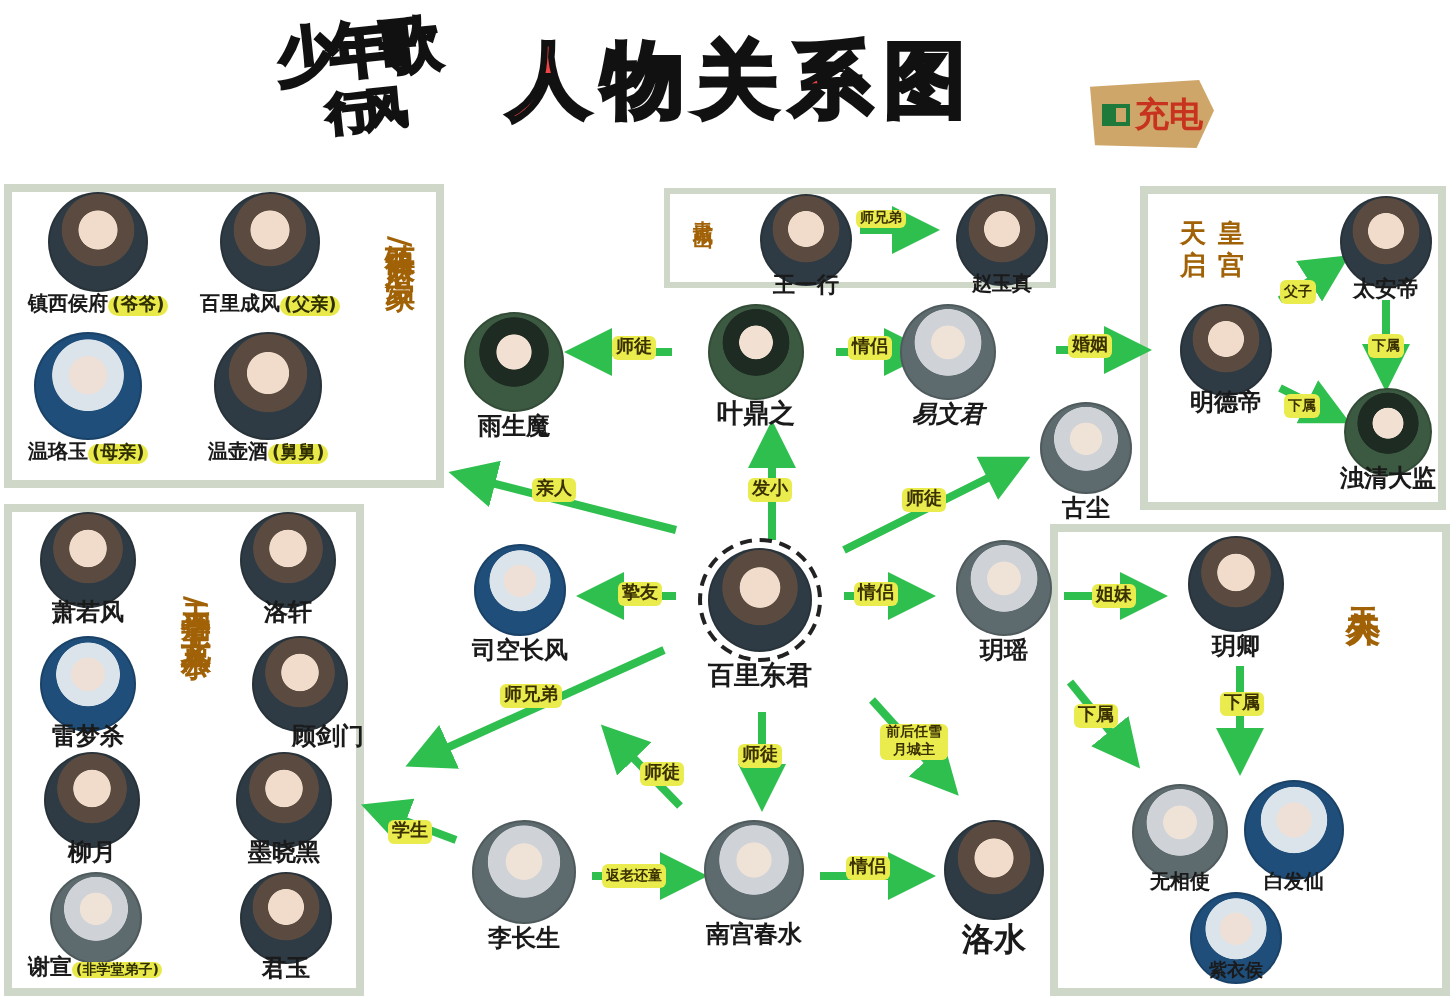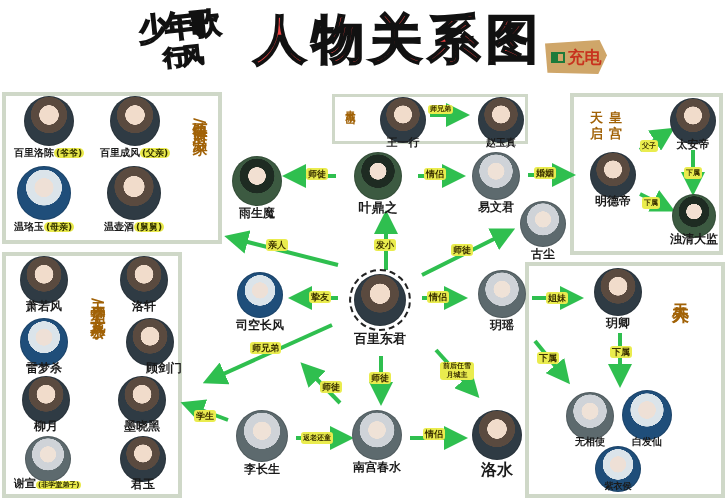--- a/index.html
+++ b/index.html
@@ -1,20 +1,20 @@
 <!DOCTYPE html>
 <html><head>
 <meta charset="utf-8">
 <style>
   html,body{margin:0;padding:0;}
   body{width:726px;height:500px;position:relative;overflow:hidden;background:#ffffff;font-family:"DejaVu Sans","Liberation Sans",sans-serif;}
   .title-wrap{position:absolute;left:140px;top:4px;height:72px;display:flex;align-items:center;gap:14px;}
   .logo{font-family:"DejaVu Serif",serif;font-weight:bold;font-size:30px;line-height:30px;color:#fff;-webkit-text-stroke:1.6px #111;transform:rotate(-6deg);letter-spacing:-4px;width:100px;}
   .logo .l2{display:block;font-size:22px;margin-left:22px;}
-  .maintitle{font-family:"DejaVu Serif",serif;font-weight:bold;font-size:52px;color:#ef4444;-webkit-text-stroke:2px #111;letter-spacing:6px;}
+  .maintitle{font-family:"DejaVu Serif",serif;font-weight:bold;font-size:41px;color:#ef4444;-webkit-text-stroke:2px #111;letter-spacing:6px;}
   .badge{position:absolute;left:545px;top:40px;width:62px;height:34px;background:#cfa669;clip-path:polygon(0 10%,88% 0,100% 45%,86% 100%,4% 96%);display:flex;align-items:center;justify-content:center;gap:3px;}
   .badge .bat{width:14px;height:11px;border:2px solid #1d7a3a;position:relative;box-sizing:border-box;}
   .badge .bat::before{content:"";position:absolute;left:0;top:0;bottom:0;width:55%;background:#1d7a3a;}
   .badge .btxt{font-weight:bold;font-size:17px;color:#c8331f;font-family:"DejaVu Serif",serif;}
   .box{position:absolute;border:4px solid #cfd8c8;background:#fff;box-sizing:border-box;}
   .box-label{position:absolute;color:#a16207;font-weight:bold;font-family:"DejaVu Serif",serif;writing-mode:vertical-rl;letter-spacing:2px;}
   .node{position:absolute;display:flex;flex-direction:column;align-items:center;}
   .av{border-radius:50%;background:radial-gradient(circle at 50% 38%,#f1dccb 0 24%,#5a4a3f 25% 45%,#2f3b44 46%);box-shadow:inset 0 0 0 1px rgba(0,0,0,.15);}
   .av.blue{background:radial-gradient(circle at 50% 40%,#eee0d6 0 22%,#dbe4ea 23% 42%,#1f4e7a 43%);}
   .av.light{background:radial-gradient(circle at 50% 40%,#efe2d7 0 22%,#cfd3d8 23% 44%,#5d6a6e 45%);}
@@ -105,21 +105,21 @@
 <span class="rel" style="left:301px;top:432px;font-size:7px;">返老还童</span>
 <span class="rel" style="left:423px;top:428px;">情侣</span>
 <span class="rel" style="left:640px;top:140px;font-size:7px;">父子</span>
 <span class="rel" style="left:684px;top:167px;font-size:7px;">下属</span>
 <span class="rel" style="left:642px;top:197px;font-size:7px;">下属</span>
 <span class="rel" style="left:537px;top:352px;">下属</span>
 <span class="rel" style="left:610px;top:346px;">下属</span>
 
 <div class="node" style="left:14px;top:96px;">
   <div class="av" style="width:50px;height:50px;"></div>
-  <div class="nm" style="font-size:10px;"><span>百里洛陈</span><span class="tag">(爷爷)</span></div>
+  <div class="nm" style="font-size:10px;"><span>镇西侯府</span><span class="tag">(爷爷)</span></div>
 </div>
 <div class="node" style="left:100px;top:96px;">
   <div class="av" style="width:50px;height:50px;"></div>
   <div class="nm" style="font-size:10px;"><span>百里成风</span><span class="tag">(父亲)</span></div>
 </div>
 <div class="node" style="left:14px;top:166px;">
   <div class="av blue" style="width:54px;height:54px;"></div>
   <div class="nm" style="font-size:10px;"><span>温珞玉</span><span class="tag">(母亲)</span></div>
 </div>
 <div class="node" style="left:104px;top:166px;">
@@ -137,21 +137,21 @@
 </div>
 
 <div class="node" style="left:232px;top:156px;">
   <div class="av green" style="width:50px;height:50px;"></div>
   <div class="nm" style="font-size:12px;">雨生魔</div>
 </div>
 <div class="node" style="left:354px;top:152px;">
   <div class="av green" style="width:48px;height:48px;"></div>
   <div class="nm" style="font-size:13px;">叶鼎之</div>
 </div>
-<div class="node" style="left:472px;top:152px;">
+<div class="node" style="left:450px;top:152px;font-style:italic;">
   <div class="av light" style="width:48px;height:48px;"></div>
   <div class="nm" style="font-size:12px;">易文君</div>
 </div>
 <div class="node" style="left:520px;top:201px;">
   <div class="av light" style="width:46px;height:46px;"></div>
   <div class="nm" style="font-size:12px;">古尘</div>
 </div>
 
 <div class="node" style="left:670px;top:98px;">
   <div class="av" style="width:46px;height:46px;"></div>

